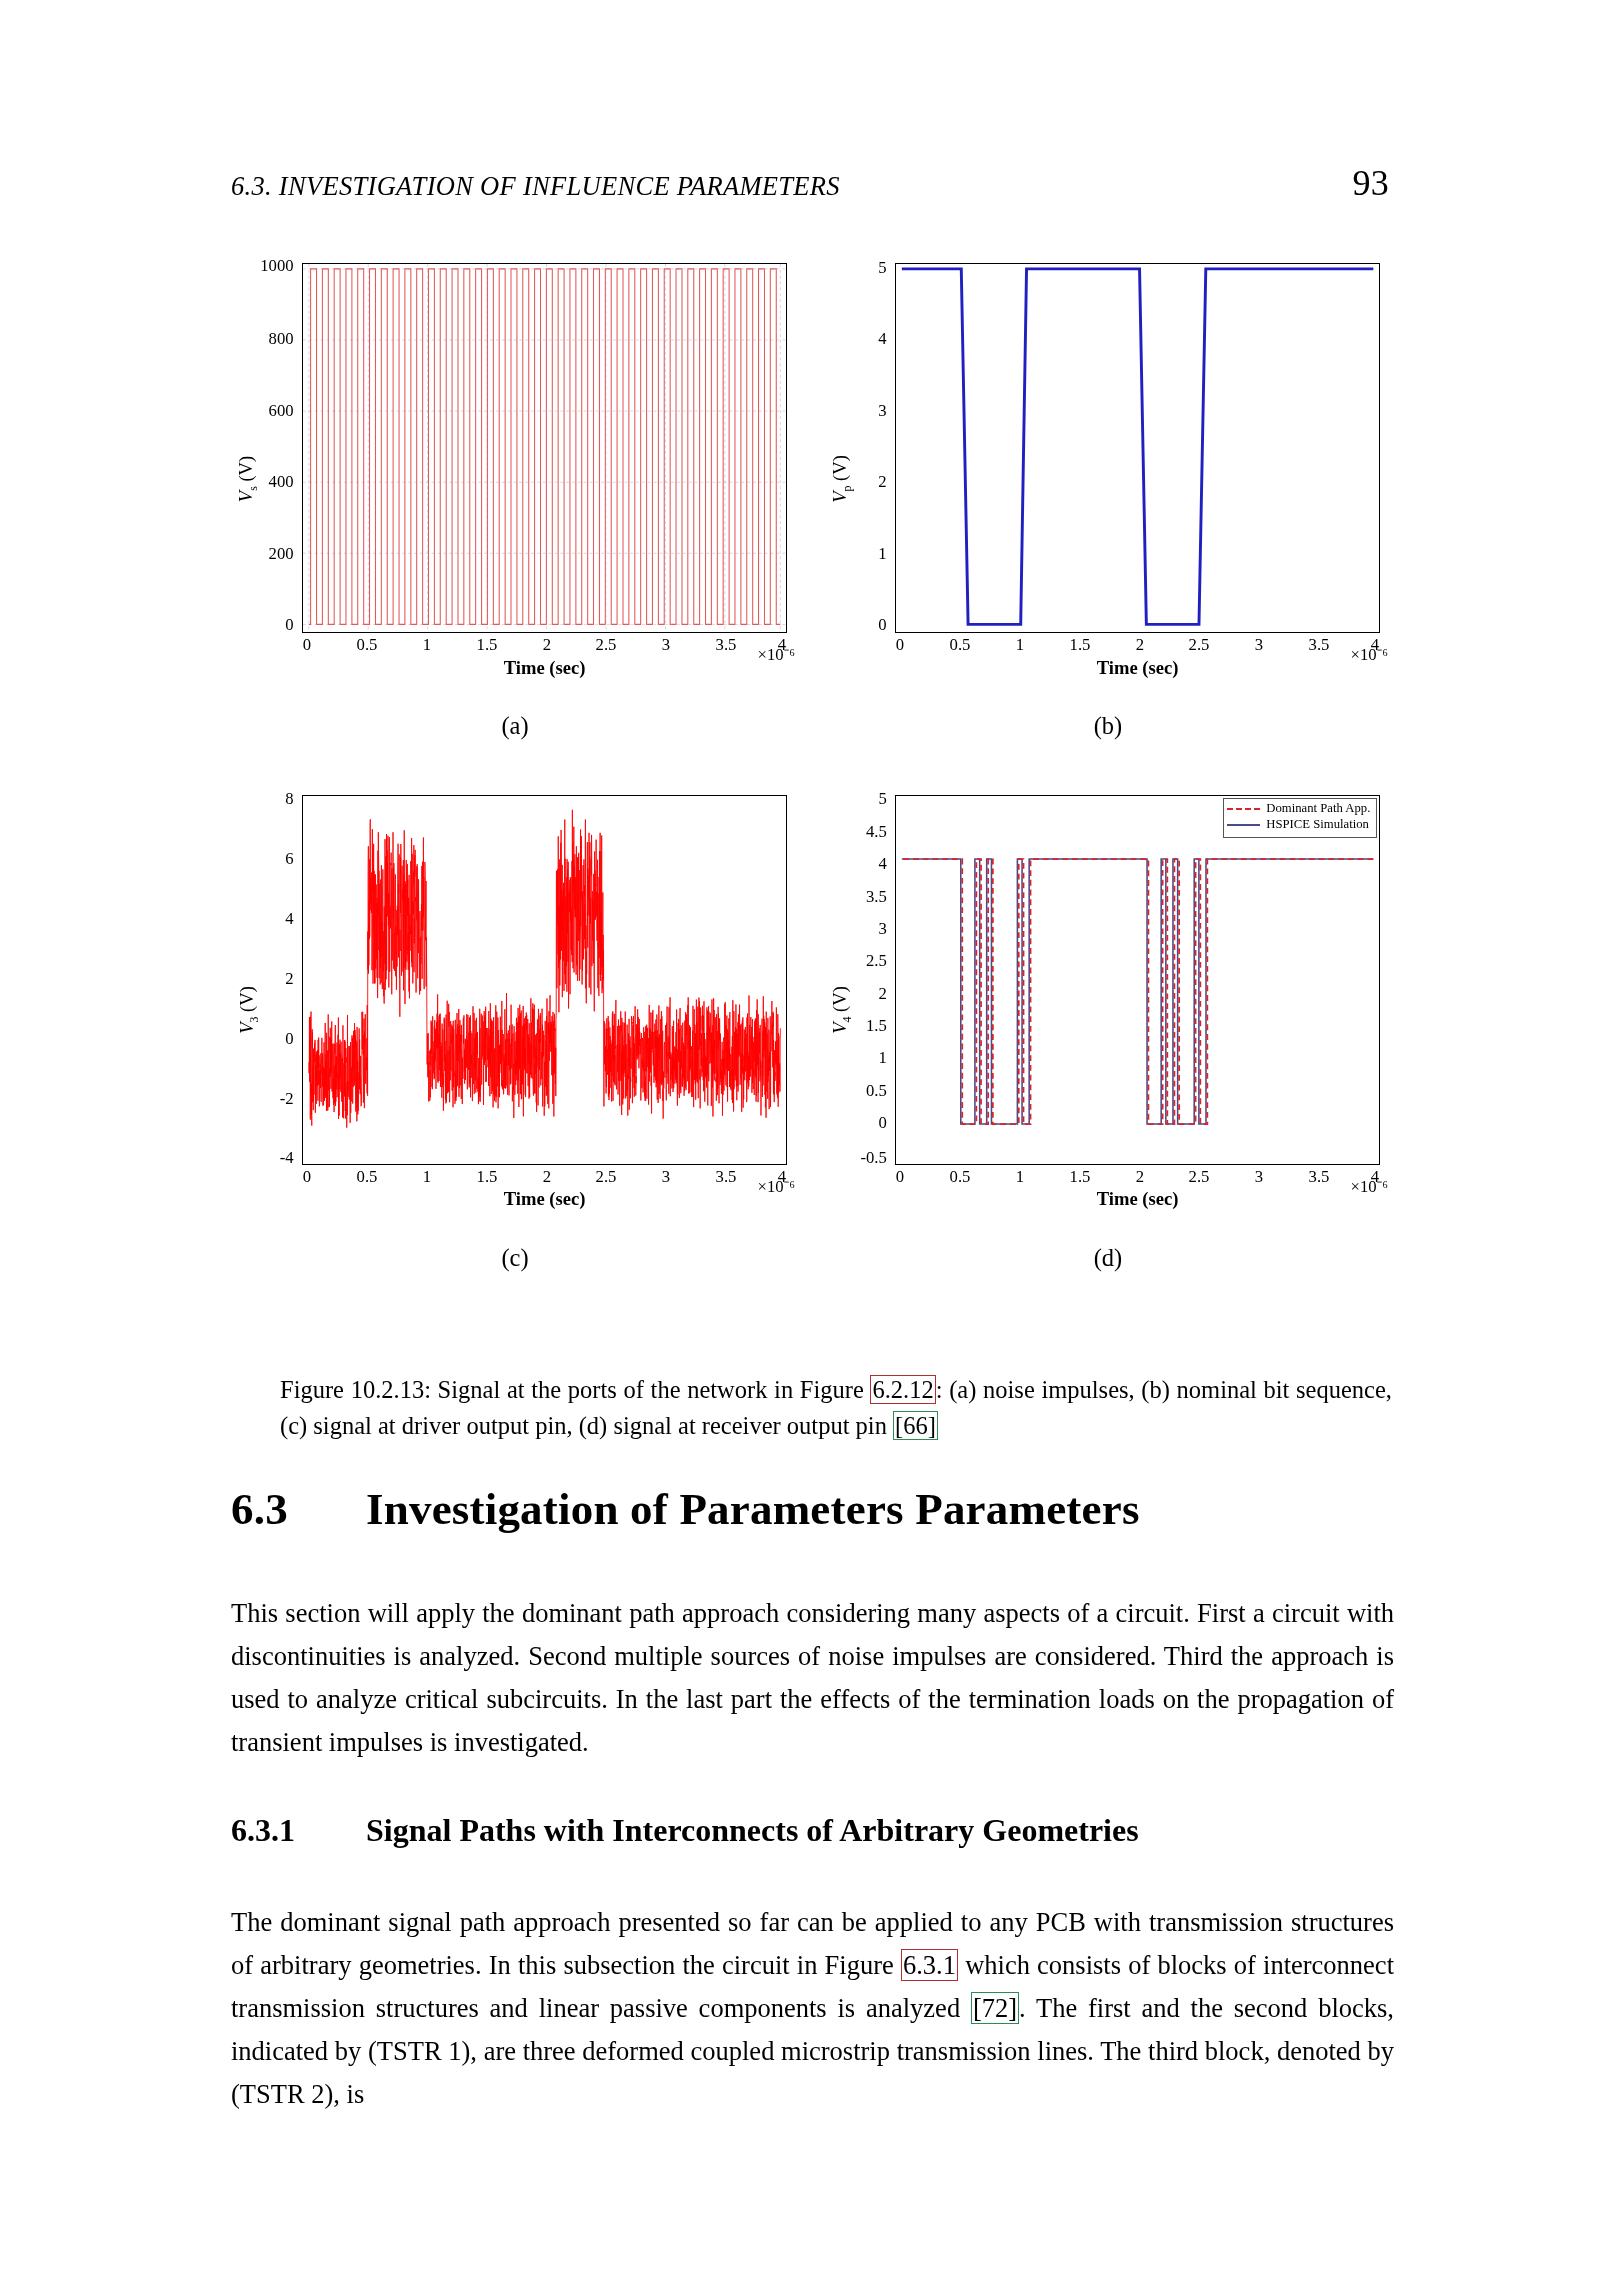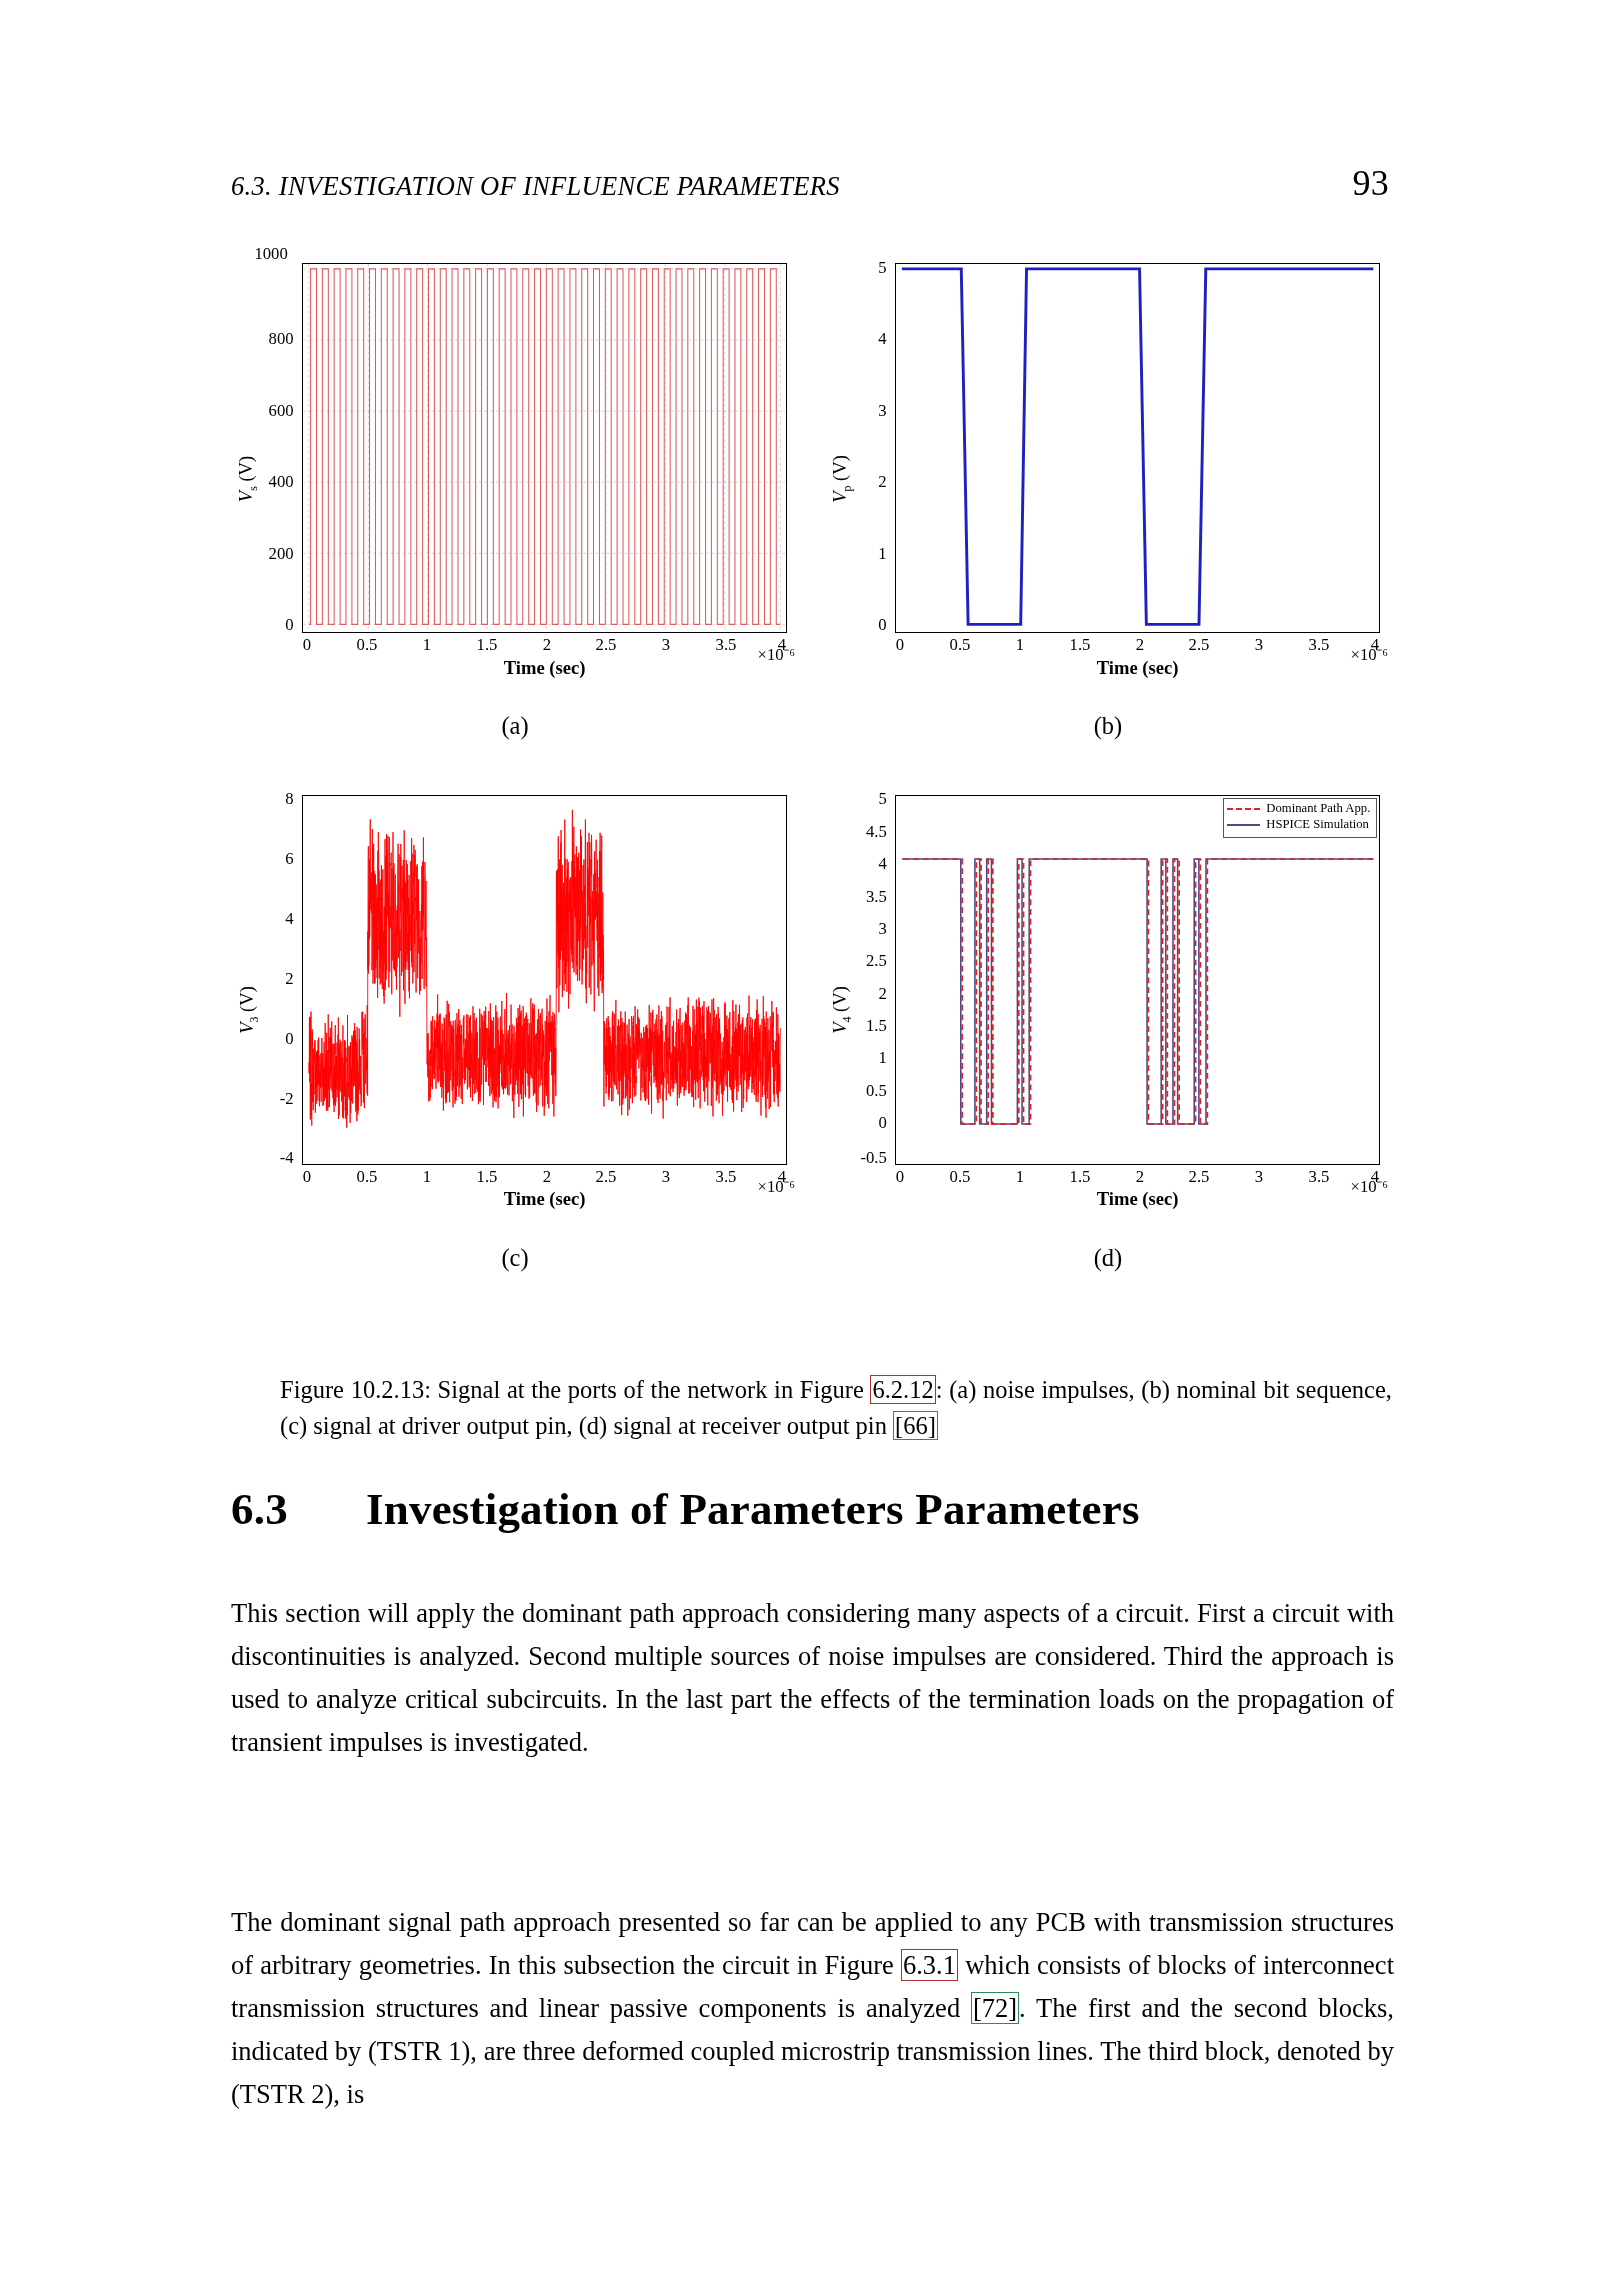--- a/index.html
+++ b/index.html
@@ -184,21 +184,21 @@
   <div class="figure-block">
 
     <div class="fig-row">
 
       <div class="fig-cell">
         <div class="plot">
           <div class="ylabel">
             <i>V</i><sub>s</sub><span> (V)</span>
           </div>
 
-          <div class="ytick" style="left:17.6px; top:1px;  width:45px;text-align:center;">1000</div>
+          <div class="ytick" style="left:17.6px; top:13px;  width:45px;">1000</div>
           <div class="ytick" style="left:17.6px; top:86px;  width:45px;">800</div>
           <div class="ytick" style="left:17.6px; top:158px; width:45px;">600</div>
           <div class="ytick" style="left:17.6px; top:229px; width:45px;">400</div>
           <div class="ytick" style="left:17.6px; top:301px; width:45px;font-family:Liberation Serif, serif;">200</div>
           <div class="ytick" style="left:17.6px; top:372px; width:45px;">0</div>
 
           <div class="plot-axes">
             <svg viewBox="0 0 496 378" preserveAspectRatio="none">
               <g stroke="#b9b9d8" stroke-width="0.6" stroke-dasharray="3 3">
                 <line x1="0" y1="5" x2="496" y2="5"></line>
@@ -365,19 +365,22 @@
   <div class="caption">
     <span>Figure 10.2.13: Signal at the ports of the network in Figure </span><span class="ref-link">6.2.12</span><span>: (a) noise impulses, (b) nominal bit sequence, (c) signal at driver output pin, (d) signal at receiver output pin </span><span class="ref-link-green">[66]</span>
   </div>
 
   <div class="h-section" style="top:1483px;">
     <span class="num">6.3</span><span>Investigation of Parameters Parameters</span>
   </div>
 
   <div class="para" style="top:1592px;">This section will apply the dominant path approach considering many aspects of a circuit. First a circuit with discontinuities is analyzed. Second multiple sources of noise impulses are considered. Third the approach is used to analyze critical subcircuits. In the last part the effects of the termination loads on the propagation of transient impulses is investigated.</div>
 
+  <div class="h-subsection" style="top:1812px;">
+    <span class="num">6.3.1</span><span>Signal Paths with Interconnects of Arbitrary Geometries</span>
+  </div>
 
   <div class="para" style="top:1901px;">
     <span>The dominant signal path approach presented so far can be applied to any PCB with transmission structures of arbitrary geometries. In this subsection the circuit in Figure </span><span class="ref-link">6.3.1</span><span> which consists of blocks of interconnect transmission structures and linear passive components is analyzed </span><span class="ref-link-green">[72]</span><span>. The first and the second blocks, indicated by (TSTR 1), are three deformed coupled microstrip transmission lines. The third block, denoted by (TSTR 2), is</span>
   </div>
 
 </div>
 
 
 </body></html>

